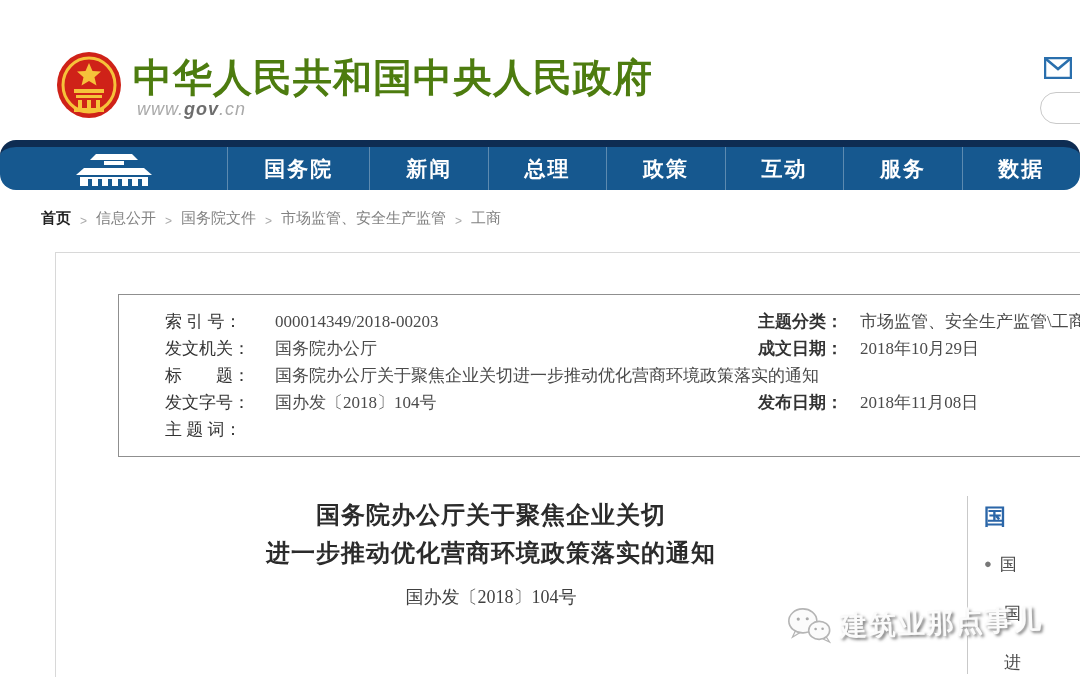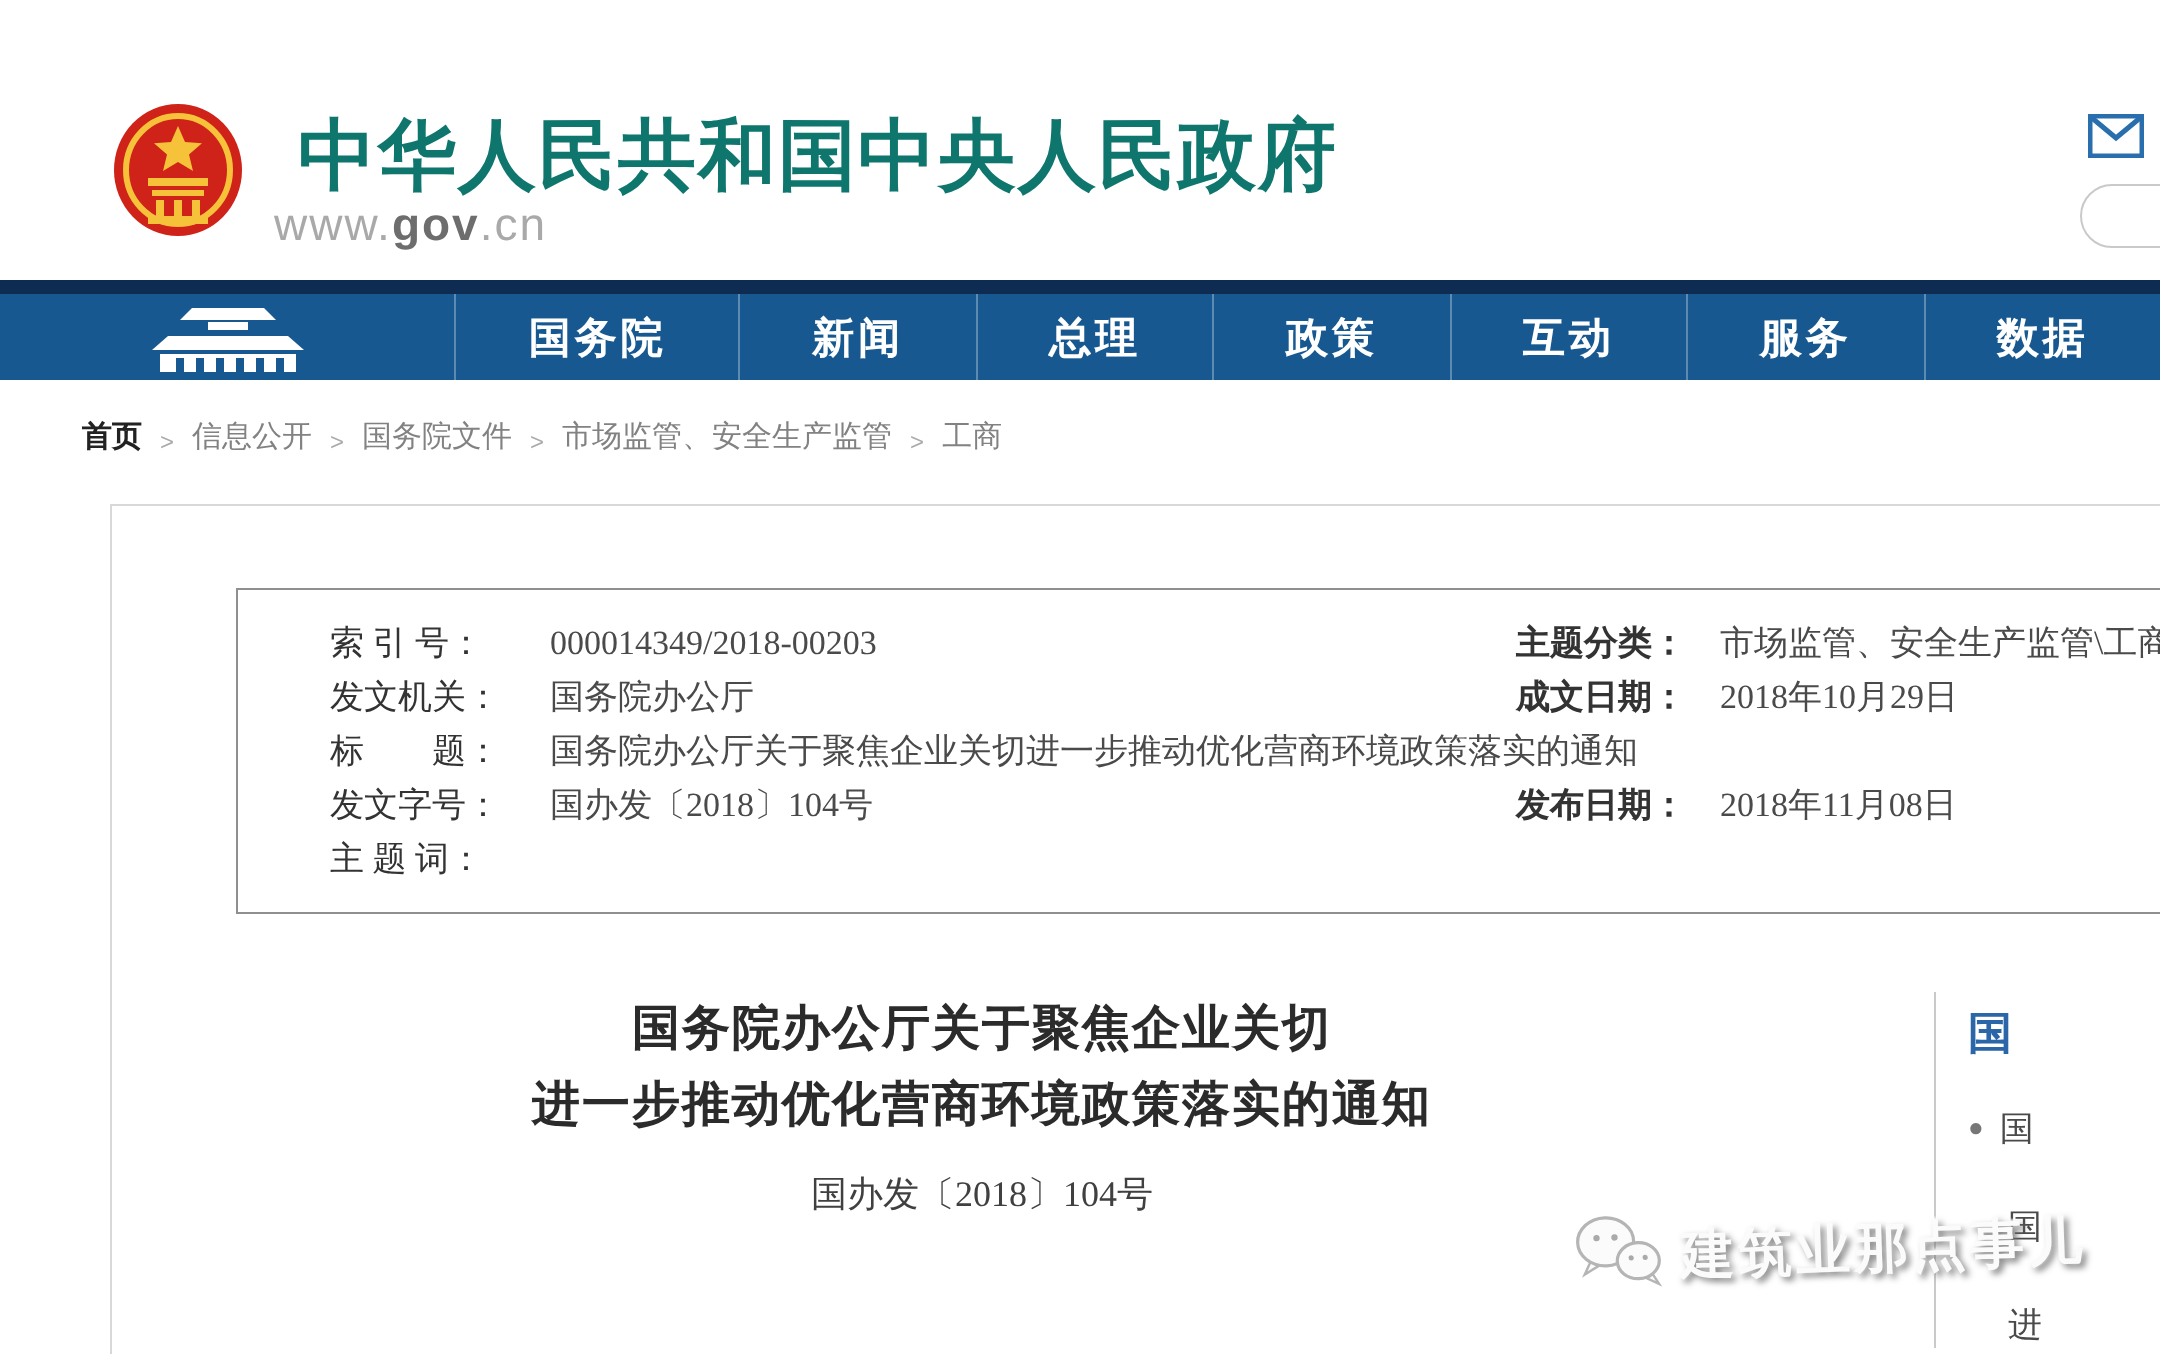--- a/index.html
+++ b/index.html
@@ -3,32 +3,32 @@
 <meta charset="utf-8">
 <style>
   * { margin:0; padding:0; box-sizing:border-box; }
   html,body { width:1080px; height:677px; background:#fff; overflow:hidden;
               font-family:"Liberation Sans", sans-serif; }
   body { position:relative; }
 
   
   .emblem { position:absolute; left:56px; top:51px; width:66px; height:68px; }
   .site-title { position:absolute; left:133px; top:51px; font-size:39px; font-weight:bold;
-                color:#0f766e; letter-spacing:1px; white-space:nowrap;margin-left:16px; }
-  .site-url { position:absolute; left:137px; top:99px; font-size:23px; color:#a9a9a9; letter-spacing:1px; }
+                color:#4d7c0f; letter-spacing:1px; white-space:nowrap; }
+  .site-url { position:absolute; left:137px; top:99px; font-size:18px; color:#a9a9a9; letter-spacing:1px;font-style:italic; }
   .site-url .mid { color:#6d6d6d; font-weight:bold; }
   .mail-btn { position:absolute; left:1044px; top:57px; width:28px; height:22px; cursor:pointer; }
   .search-pill { position:absolute; left:1040px; top:92px; width:180px; height:32px;
                  border:1px solid #c9c9c9; border-radius:17px; background:#fff; }
   .search-pill input { border:none; outline:none; background:transparent; width:100%; height:100%;
                        padding:0 14px; font-size:14px; }
 
   
   .navbar { position:absolute; left:0; top:140px; width:1080px; height:50px;
-            background:#16588f; border-top:7px solid #0e2c52; display:flex; }
+            background:#16588f; border-top:7px solid #0e2c52; display:flex;border-radius:16px; }
   .nav-gate { width:240px; display:flex; align-items:center; justify-content:center; }
   .nav-item { width:125px; display:flex; align-items:center; justify-content:center;
               color:#fff; font-size:21px; font-weight:bold; letter-spacing:2px;
               border-left:1px solid rgba(255,255,255,.30); cursor:pointer; white-space:nowrap; }
   .nav-item.first { width:150px; }
 
   
   .breadcrumb { position:absolute; left:41px; top:209px; font-size:15px; color:#999;
                 display:flex; align-items:flex-end; white-space:nowrap; }
   .breadcrumb .home { color:#222; font-weight:bold; }

